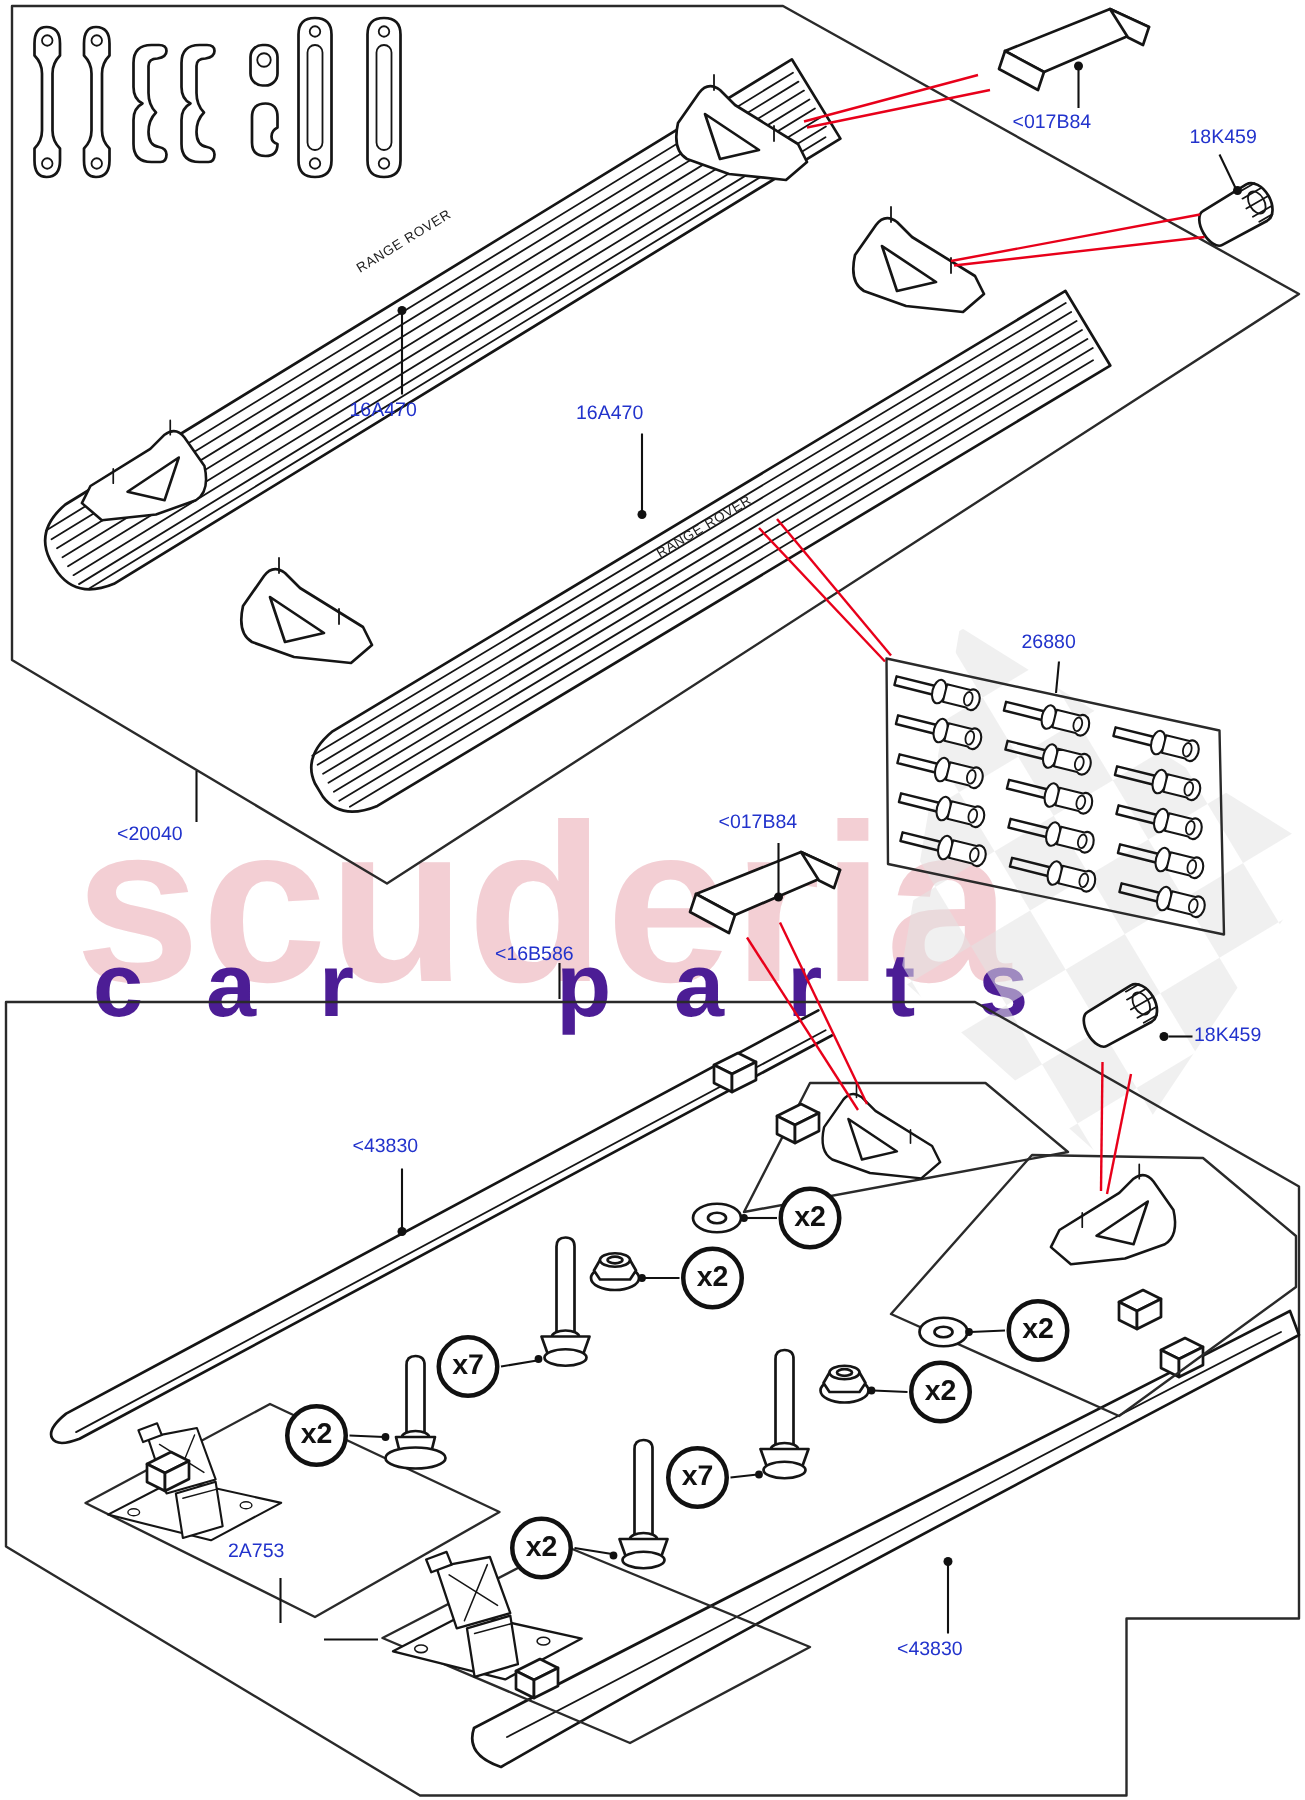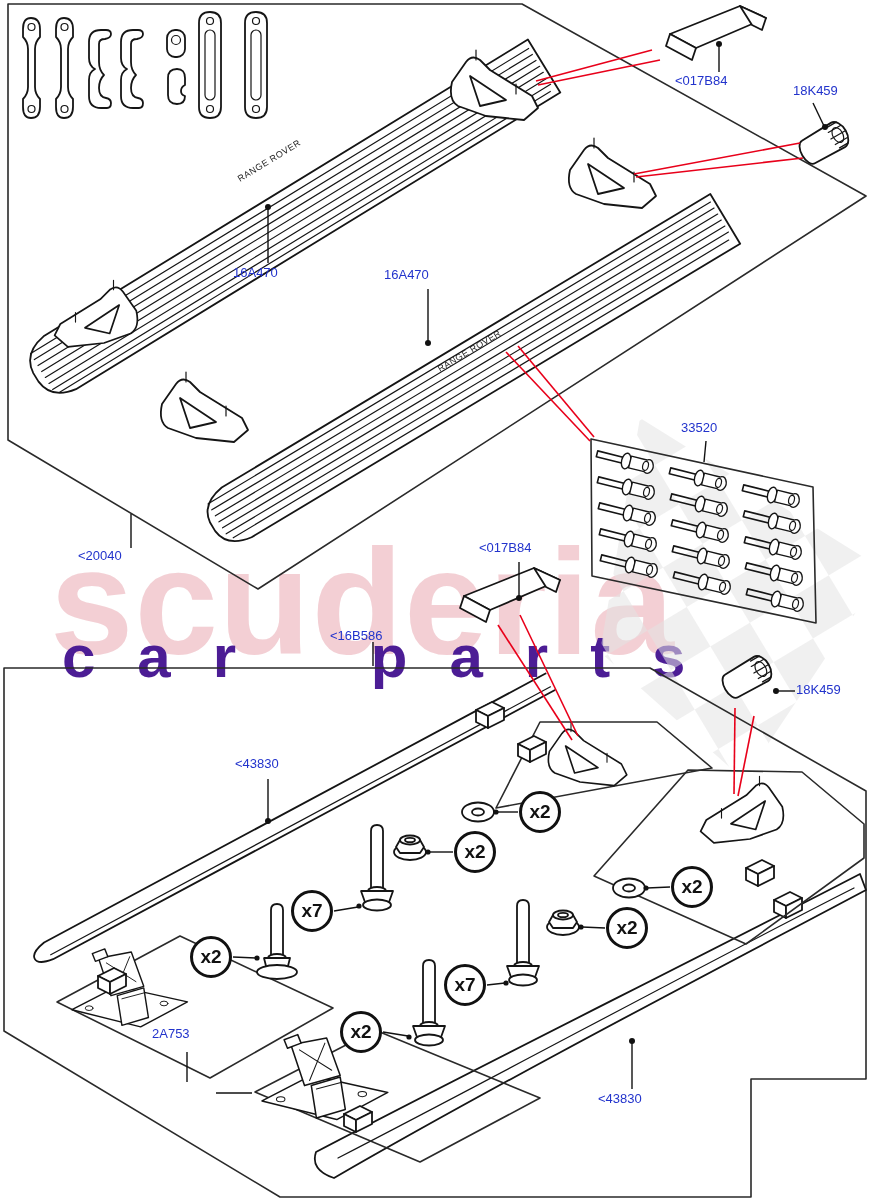--- a/index.html
+++ b/index.html
@@ -298,21 +298,21 @@
       <path class="red" d="M735,708 L734,794"></path>
         <path class="red" d="M754,716 L738,796"></path>
     </g>
   </svg>
 
   <div class="callout" style="left:78px;top:548px">&lt;20040</div>
   <div class="callout" style="left:233px;top:265px">16A470</div>
   <div class="callout" style="left:384px;top:267px">16A470</div>
   <div class="callout" style="left:675px;top:73px">&lt;017B84</div>
   <div class="callout" style="left:793px;top:83px">18K459</div>
-  <div class="callout" style="left:681px;top:420px">33520</div>
+  <div class="callout" style="left:681px;top:420px">26880</div>
   <div class="callout" style="left:330px;top:628px">&lt;16B586</div>
   <div class="callout" style="left:479px;top:540px">&lt;017B84</div>
   <div class="callout" style="left:796px;top:682px">18K459</div>
   <div class="callout" style="left:235px;top:756px">&lt;43830</div>
   <div class="callout" style="left:598px;top:1091px">&lt;43830</div>
   <div class="callout" style="left:152px;top:1026px">2A753</div>
 
   <div class="qty" style="left:519px;top:791px">x2</div>
   <div class="qty" style="left:454px;top:831px">x2</div>
   <div class="qty" style="left:671px;top:866px">x2</div>

